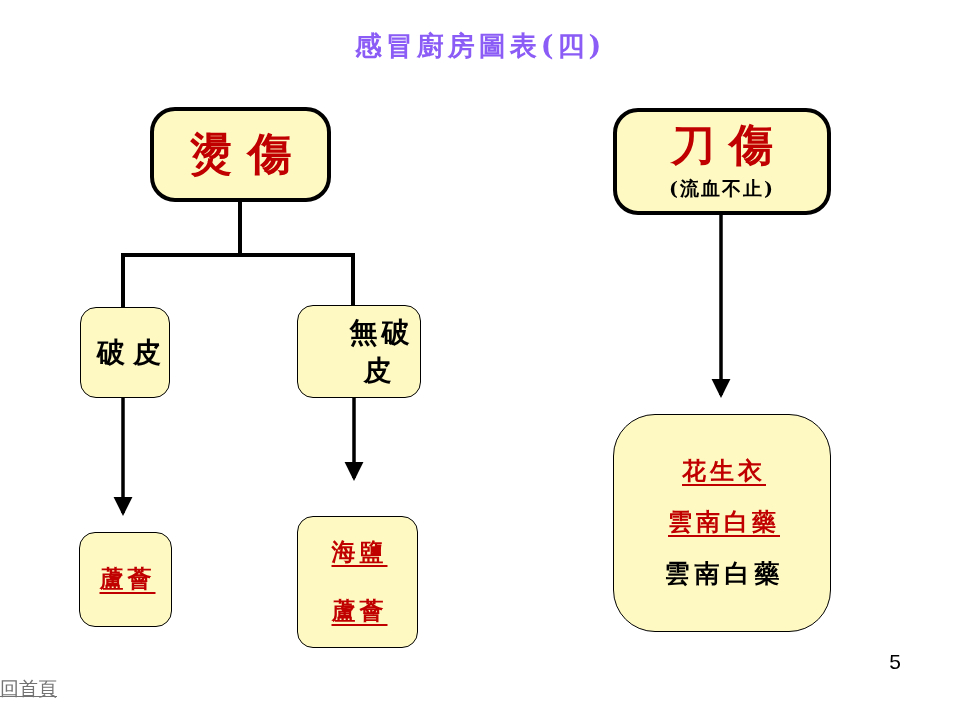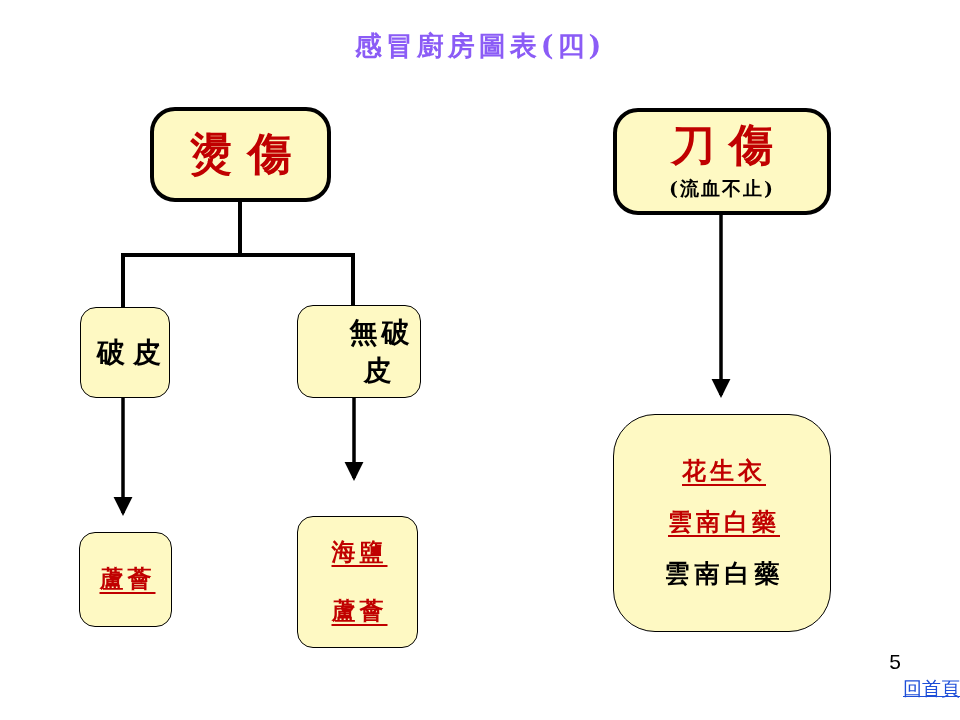--- a/index.html
+++ b/index.html
@@ -113,23 +113,23 @@
     font-family: "Liberation Sans", sans-serif;
     font-size: 21px;
     color: #000000;
   }
 
   .home-link {
     position: absolute;
     top: 676px;
     left: 0;
     width: 960px;
-    text-align: right;
+    text-align: left;
     font-size: 19px;
-    color: #1d4ed8;
+    color: #737373;
     text-decoration: underline;
     cursor: pointer;
   }
 
   
   #node-scald        { left: 150px; top: 107px; width: 181px; height: 95px;  }
   #node-knife-wound  { left: 613px; top: 108px; width: 218px; height: 107px; }
   #node-broken-skin    { left: 80px;  top: 307px; width: 90px;  height: 91px; align-items: flex-end; }
   #node-no-broken-skin { left: 297px; top: 305px; width: 124px; height: 93px; }
   #remedy-aloe         { left: 79px;  top: 532px; width: 93px;  height: 95px; }

